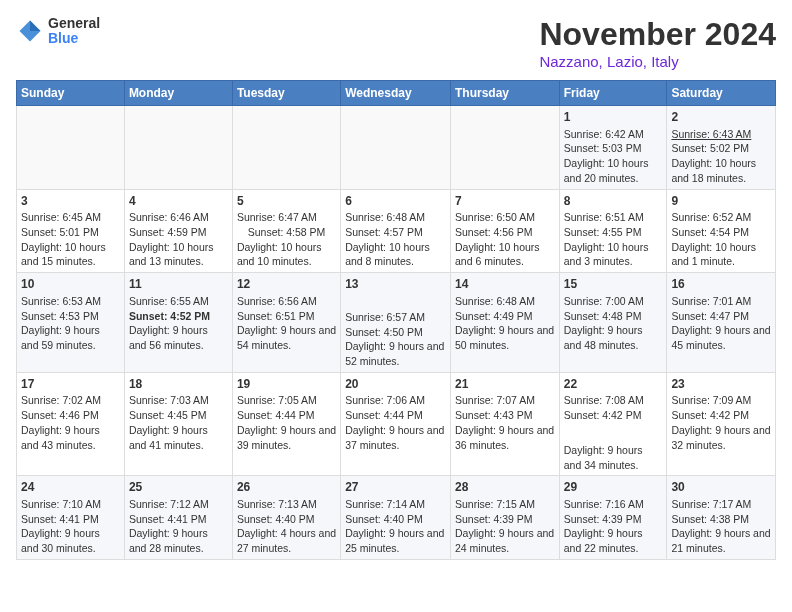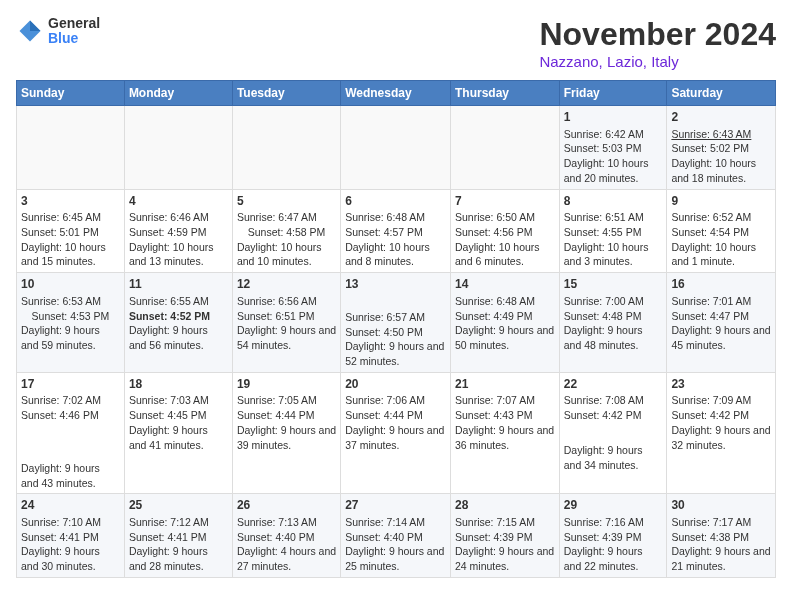--- a/index.html
+++ b/index.html
@@ -182,21 +182,21 @@
             <span class="day-num">9</span>
             <span style="display: block;">Sunrise: 6:52 AM</span>
             <span style="display: block;">Sunset: 4:54 PM</span>
             <span style="display: block;">Daylight: 10 hours and 1 minute.</span>
           </td>
         </tr>
         <tr>
           <td>
             <span class="day-num">10</span>
             <span style="display: block;">Sunrise: 6:53 AM</span>
-            <span style="display: block; text-align: center;">Sunset: 4:53 PM</span>
+            <span style="display: block;">Sunset: 4:53 PM</span>
             <span style="display: block;">Daylight: 9 hours and 59 minutes.</span>
           </td>
           <td>
             <span class="day-num">11</span>
             <span style="display: block;">Sunrise: 6:55 AM</span>
             <span style="display: block; font-weight: bold;">Sunset: 4:52 PM</span>
             <span style="display: block;">Daylight: 9 hours and 56 minutes.</span>
           </td>
           <td>
             <span class="day-num">12</span>
@@ -227,21 +227,21 @@
             <span style="display: block;">Sunrise: 7:01 AM</span>
             <span style="display: block;">Sunset: 4:47 PM</span>
             <span style="display: block;">Daylight: 9 hours and 45 minutes.</span>
           </td>
         </tr>
         <tr>
           <td>
             <span class="day-num">17</span>
             <span style="display: block;">Sunrise: 7:02 AM</span>
             <span style="display: block;">Sunset: 4:46 PM</span>
-            <span style="display: block; margin-top: 38px;">Daylight: 9 hours and 43 minutes.</span>
+            <span style="display: block;">Daylight: 9 hours and 43 minutes.</span>
           </td>
           <td>
             <span class="day-num">18</span>
             <span style="display: block;">Sunrise: 7:03 AM</span>
             <span style="display: block;">Sunset: 4:45 PM</span>
             <span style="display: block;">Daylight: 9 hours and 41 minutes.</span>
           </td>
           <td>
             <span class="day-num">19</span>
             <span style="display: block;">Sunrise: 7:05 AM</span>

